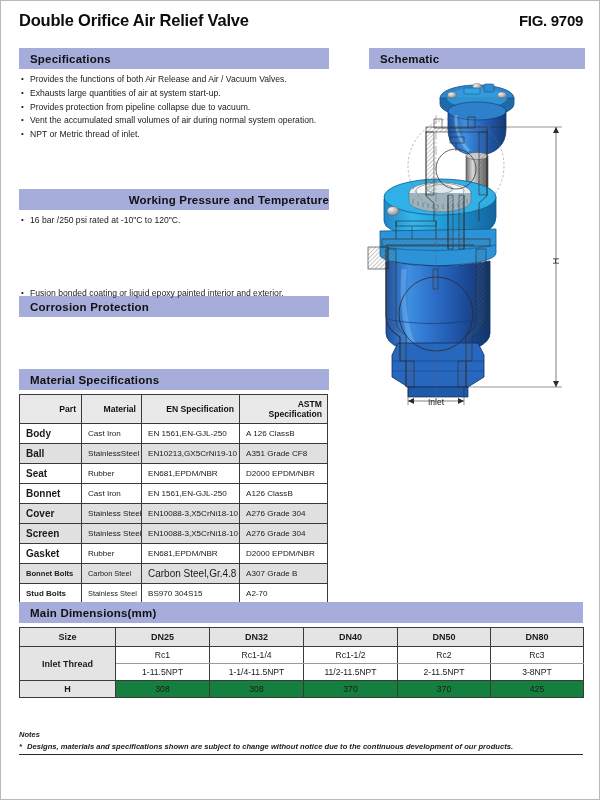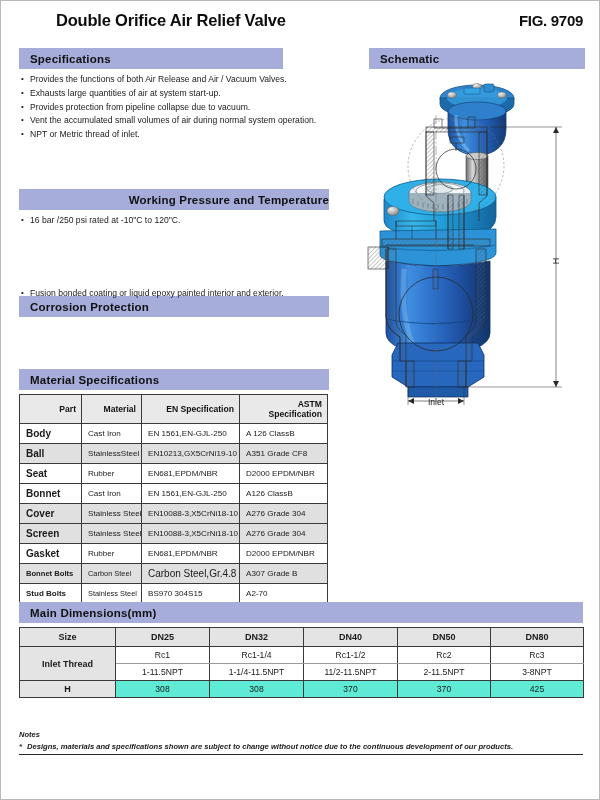--- a/index.html
+++ b/index.html
@@ -31,21 +31,20 @@
     width: 564px;
     display: flex;
     align-items: baseline;
     justify-content: space-between;
   }
   .doc-title {
     font-size: 16.5px;
     font-weight: bold;
     letter-spacing: -0.2px;
     color: #0d0d0d;
-    margin-left: 37px;
   }
   .fig-number {
     font-size: 15px;
     font-weight: bold;
     letter-spacing: -0.3px;
     color: #0d0d0d;
   }
 
   
   .bar {
@@ -152,21 +151,21 @@
     font-weight: bold;
     font-size: 9px;
     height: 18px;
   }
   #dimensions-table td.rowlabel {
     background: #e4e4e4;
     font-weight: bold;
     font-size: 9px;
   }
   #dimensions-table td.hval {
-    background: #5eead4;
+    background: #15803d;
   }
   #dimensions-table td.thread-top {
     border-bottom: 1px solid #9a9a9a;
   }
   #dimensions-table td.thread-bot {
     border-top: none;
   }
 
   
   .notes {
@@ -208,21 +207,21 @@
 </head>
 <body>
 
 <div class="page">
 
   <div class="title-row">
     <div class="doc-title">Double Orifice Air Relief Valve</div>
     <div class="fig-number">FIG. 9709</div>
   </div>
 
-  <div class="bar" style="left:18px; top:47px; width:264px;">
+  <div class="bar" style="left:18px; top:47px; width:310px;">
     <span>Specifications</span>
   </div>
   <div class="bullets" style="left:20px; top:72px; width:312px;">
     <div class="bullet">
         <span class="dot">•</span>
         <span class="txt">Provides the functions of both Air Release and Air / Vacuum Valves.</span>
       </div>
     <div class="bullet">
         <span class="dot">•</span>
         <span class="txt">Exhausts large quantities of air at system start-up.</span>

